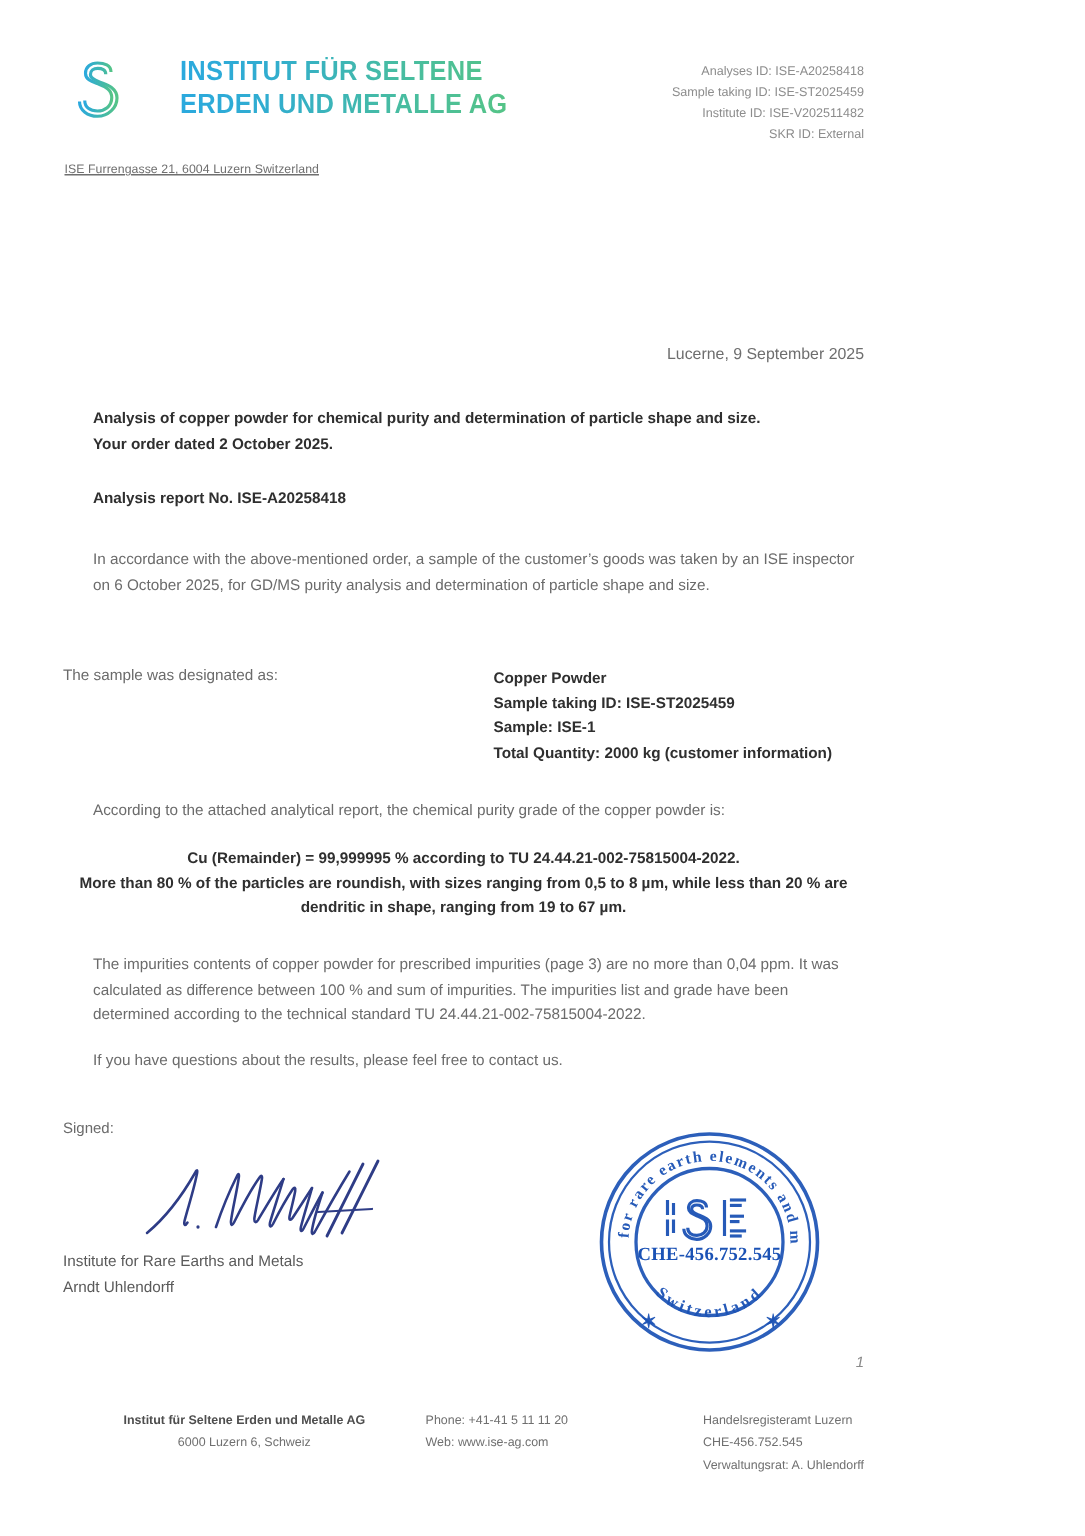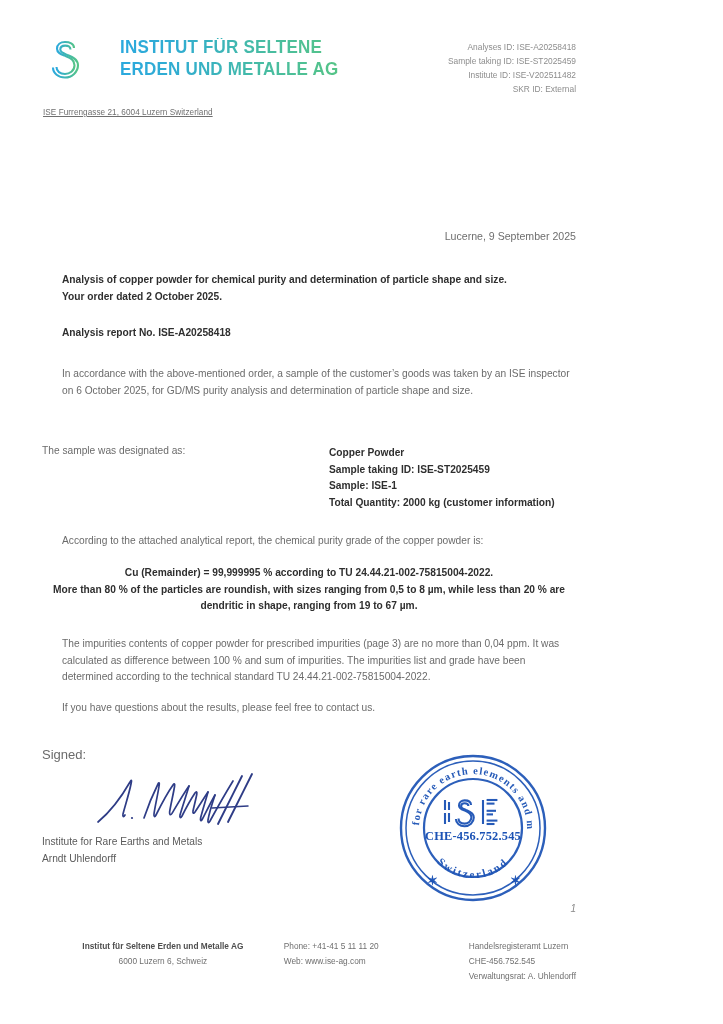--- a/index.html
+++ b/index.html
@@ -157,21 +157,21 @@
     line-height: 1.62;
   }
 
   .impurities { top: 636px; }
   .attached   { top: 700px; }
 
   .signed-label {
     position: absolute;
     top: 747px;
     left: 0;
-    font-size: 13px;
+    font-size: 10px;
     color: #6b6b6b;
   }
   .signature {
     position: absolute;
     top: 768px;
     left: 50px;
     width: 200px;
     height: 62px;
   }
   .sign-name {

